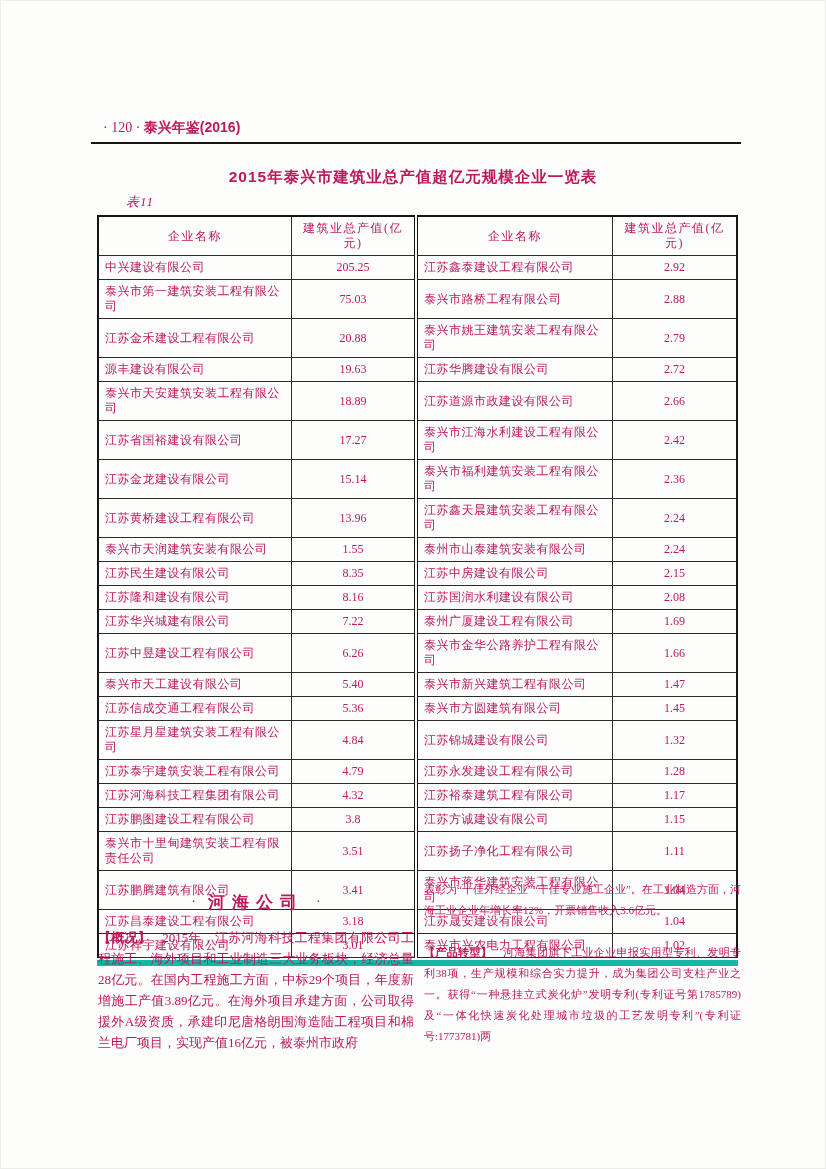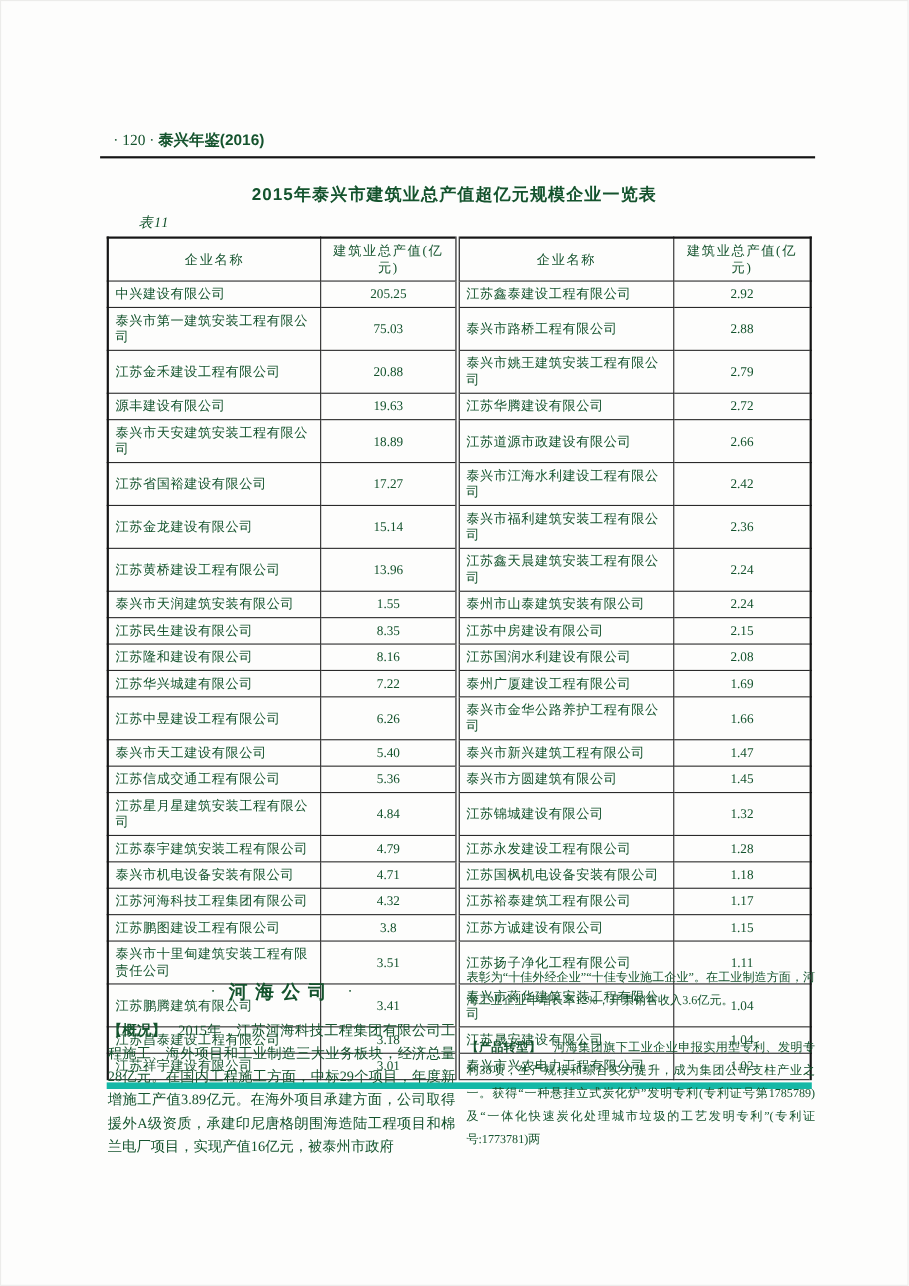--- a/index.html
+++ b/index.html
@@ -3,21 +3,21 @@
 <meta charset="utf-8">
 <style>
   html,body{margin:0;padding:0;background:#f6f6f4;}
   .page{
     position:relative;
     width:826px;height:1169px;
     margin:0 auto;
     background:#fdfdfc;
     border:1px solid #ececea;
     box-sizing:border-box;
-    color:#14532d;
+    color:#be185d;
     font-family:"Liberation Serif","DejaVu Serif",serif;
     overflow:hidden;
   }
   
   .running-head{
     position:absolute;left:102px;top:118px;
     font-size:14px;white-space:nowrap;
   }
   .running-head .marker{font-family:"Liberation Serif","DejaVu Serif",serif;}
   .running-head .book{font-family:"Liberation Sans","DejaVu Sans",sans-serif;font-weight:bold;}
@@ -212,26 +212,20 @@
       <td class="name mid">江苏锦城建设有限公司</td>
       <td class="val">1.32</td>
     </tr>
           <tr>
       <td class="name">江苏泰宇建筑安装工程有限公司</td>
       <td class="val">4.79</td>
       <td class="name mid">江苏永发建设工程有限公司</td>
       <td class="val">1.28</td>
     </tr>
           <tr>
-      <td class="name">泰兴市机电设备安装有限公司</td>
-      <td class="val">4.71</td>
-      <td class="name mid">江苏国枫机电设备安装有限公司</td>
-      <td class="val">1.18</td>
-    </tr>
-          <tr>
       <td class="name">江苏河海科技工程集团有限公司</td>
       <td class="val">4.32</td>
       <td class="name mid">江苏裕泰建筑工程有限公司</td>
       <td class="val">1.17</td>
     </tr>
           <tr>
       <td class="name">江苏鹏图建设工程有限公司</td>
       <td class="val">3.8</td>
       <td class="name mid">江苏方诚建设有限公司</td>
       <td class="val">1.15</td>

